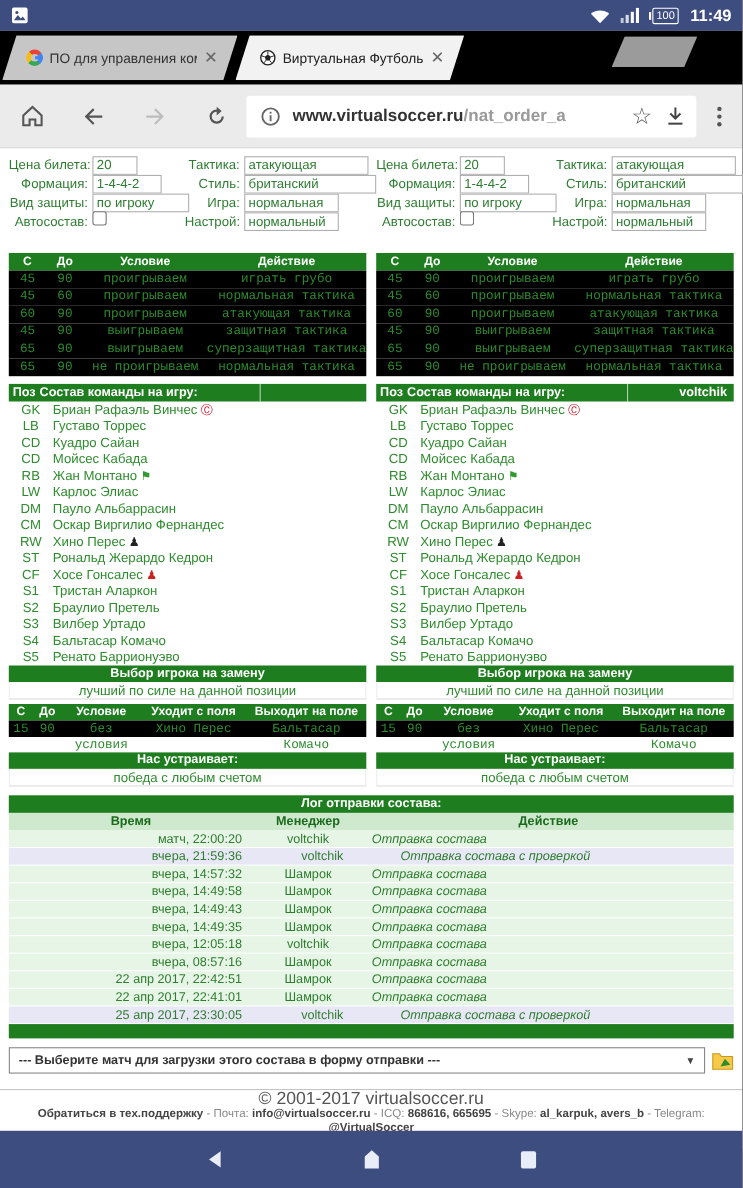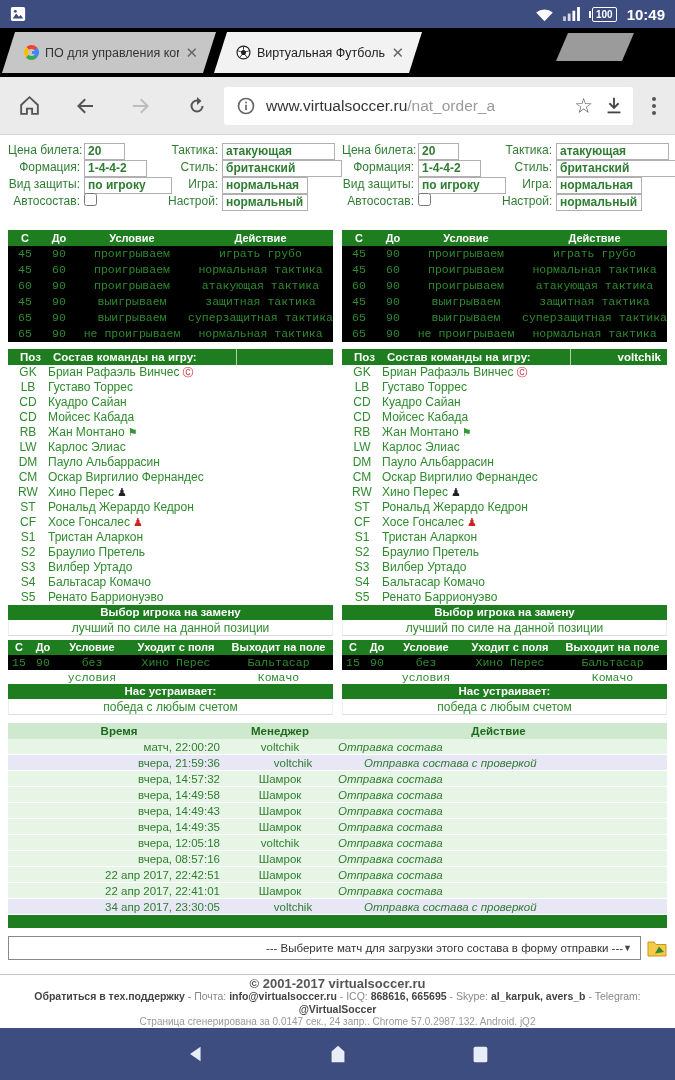--- a/index.html
+++ b/index.html
@@ -7,21 +7,21 @@
           font-family:"Liberation Sans","DejaVu Sans",sans-serif;}
 
   
   .status{position:absolute;left:0;top:0;width:675px;height:28px;background:#3e4d80;
           display:flex;align-items:center;padding:0 10px;box-sizing:border-box;}
   .status .spacer{flex:1}
   .status .sicon{display:flex;align-items:center;margin-left:9px}
   .batt{display:flex;align-items:center;margin-left:9px}
   .batt .nub{width:2px;height:7px;background:#fff;margin-right:1px}
   .batt .body{border:1px solid #fff;border-radius:2px;font-size:10px;color:#fff;
-              padding:0 3px;height:13px;line-height:13px;font-weight:bold}
+              padding:0 3px;height:13px;line-height:13px;font-weight:normal}
   .stime{color:#fff;font-size:15px;margin-left:10px;font-weight:bold}
 
   
   .tabbar{position:absolute;left:0;top:28px;width:675px;height:49px;background:#000;}
   .tab{position:absolute;top:4px;height:41px;display:flex;align-items:center;
        padding:0 10px 0 22px;box-sizing:border-box;
        clip-path:polygon(13px 0,100% 0,calc(100% - 13px) 100%,0 100%);}
   .tab1{left:2px;width:214px;background:#c6c6c6;}
   .tab2{left:214px;width:208px;background:#f2f2f2;}
   .tab-title{flex:1;font-size:12.5px;color:#333;white-space:nowrap;overflow:hidden;margin:0 6px;}
@@ -33,52 +33,52 @@
   .tabshape{position:absolute;left:556px;top:5px;width:78px;height:28px;background:#9b9b9b;
             clip-path:polygon(12px 0,100% 0,calc(100% - 12px) 100%,0 100%);}
 
   
   .toolbar{position:absolute;left:0;top:77px;width:675px;height:58px;background:#ebebeb;
            border-bottom:1px solid #d5d5d5;display:flex;align-items:center;box-sizing:border-box;
            padding:0 8px 0 16px;}
   .tbtn{width:26px;height:26px;display:flex;align-items:center;justify-content:center;margin-right:30px;}
   .urlpill{flex:1;height:38px;background:#fff;border-radius:3px;display:flex;align-items:center;
            padding:0 8px 0 12px;box-sizing:border-box;}
-  .urltext{flex:1;font-size:15.5px;color:#333;white-space:nowrap;overflow:hidden;margin-left:10px;}
+  .urltext{flex:1;font-size:15.5px;color:#333;white-space:nowrap;overflow:hidden;margin-left:10px;font-weight:bold;}
   .urltext .path{color:#9a9a9a;}
   .star{font-size:21px;color:#555;margin:0 10px 0 6px;font-family:"DejaVu Sans",sans-serif;}
   .menu-dots{width:26px;display:flex;flex-direction:column;align-items:center;gap:3px;margin-left:8px;}
   .menu-dots i{width:4px;height:4px;border-radius:50%;background:#555;}
 
   
   .content{position:absolute;left:0;top:135px;width:675px;background:#fff;}
   .panels-host{display:flex;gap:9px;padding:6px 8px 0;}
   .panel{width:325px;flex:0 0 325px;}
 
   
   .form-row{display:grid;grid-template-columns:76px 84px 54px 1fr;height:17px;align-items:center;}
   .fl{font-size:12px;color:#2f7d32;text-align:right;padding-right:4px;white-space:nowrap;}
   .fi{height:15px;border:1px solid #b0b0b0;font-family:inherit;font-size:12px;color:#2e7d32;
-      padding:0 3px;background:#fff;box-sizing:content-box;font-weight:bold;}
+      padding:0 3px;background:#fff;box-sizing:content-box;}
   .w33{width:33px}.w55{width:55px}.w80{width:80px}.w105{width:105px}.w115{width:112px}.w78{width:78px}
   .fchk{width:13px;height:13px;margin:0;}
 
   
   .thead{background:#1e7d1e;color:#fff;font-weight:bold;font-size:11px;height:16px;line-height:16px;}
   .trow{font-size:11.5px;color:#2e8b2e;height:16px;line-height:16px;background:#000000;font-family:Liberation Mono, monospace;}
   .grid-cond{display:grid;grid-template-columns:34px 34px 112px 1fr;text-align:center;}
   .grid-sub{display:grid;grid-template-columns:22px 26px 72px 96px 1fr;text-align:center;}
   .grid-sub.thead,.grid-sub.trow{height:15px;line-height:15px;}
   .cond-table{margin-top:21px;}
   .sub-table{margin-top:4px;}
 
   
   .roster{margin-top:7px;}
   .r-head{display:flex;background:#1e7d1e;color:#fff;font-weight:bold;font-size:11.5px;height:16px;line-height:16px;}
-  .r-head .r-pos{width:45px;text-align:center;}
+  .r-head .r-pos{width:28px;text-align:center;}
   .r-title{flex:1;}
   .r-mgr{width:90px;border-left:1px solid rgba(255,255,255,.65);text-align:right;padding-right:6px;font-weight:bold;}
   .r-row{display:flex;height:15px;line-height:15px;font-size:12px;color:#2e8b2e;}
   .r-row .r-pos{width:40px;text-align:center;flex:0 0 40px;}
   .r-name{flex:1;display:flex;align-items:center;gap:3px;white-space:nowrap;}
   .picon{font-family:"DejaVu Sans",sans-serif;font-size:11px;line-height:11px;}
   .picon-captain::before{content:"Ⓒ";color:#cc2233;}
   .picon-flag::before{content:"⚑";color:#339933;}
   .picon-runner-black::before{content:"♟";color:#222;}
   .picon-runner-red::before{content:"♟";color:#cc2222;}
@@ -100,28 +100,28 @@
            font-size:11.5px;color:#2f7d2f;background:#e7f5e7;border-bottom:1px solid #fff;box-sizing:border-box;}
   .log-row.hl{background:#e7e7f6;gap:13px;}
   .lr-time{text-align:right;padding-right:10px;}
   .lr-mgr{text-align:center;}
   .lr-act{text-align:left;padding-left:8px;font-style:italic;}
   .log-foot{height:13px;background:#1e7d1e;}
 
   
   .select-row{display:flex;align-items:center;margin:8px 8px 0;gap:6px;}
   .match-select{flex:1;height:24px;border:1px solid #888;background:#fff;display:flex;
-                align-items:center;justify-content:flex-end;font-size:11.5px;color:#333;
-                padding:0 8px;box-sizing:border-box;}
+                align-items:center;justify-content:space-between;font-size:11.5px;color:#333;
+                padding:0 8px;box-sizing:border-box;font-weight:bold;}
   .caret{font-size:9px;color:#444;}
 
   
   .footer{position:relative;margin-top:14px;border-top:1px solid #c5c5c5;padding-top:2px;
           text-align:center;}
-  .f-copy{font-size:13px;color:#555;font-weight:bold;line-height:13px;}
+  .f-copy{font-size:16px;color:#555;font-weight:normal;line-height:13px;}
   .f-support{font-size:10.5px;color:#888;line-height:13px;}
   .f-support .f-b{color:#444;font-weight:bold;}
   .f-gen{font-size:10px;color:#999;line-height:12px;}
   .chat{position:absolute;left:13px;top:966px;width:60px;height:60px;border-radius:50%;
         background:rgba(237,181,105,.96);color:#fff;font-weight:bold;font-size:13px;
         display:flex;justify-content:center;padding-top:10px;box-sizing:border-box;z-index:5;}
 
   
   .nav{position:absolute;left:0;top:1028px;width:675px;height:52px;background:#3e4d80;
        display:flex;align-items:center;justify-content:center;gap:112px;z-index:6;}
@@ -151,21 +151,21 @@
           <rect x="0" y="10" width="3" height="5" fill="#fff" opacity=".7"></rect>
           <rect x="5" y="7" width="3" height="8" fill="#fff" opacity=".8"></rect>
           <rect x="10" y="4" width="3" height="11" fill="#fff"></rect>
           <rect x="15" y="0" width="3" height="15" fill="#fff"></rect>
         </svg>
     </span>
     <span class="batt">
       <span class="nub"></span>
       <span class="body">100</span>
     </span>
-    <span class="stime">10:49</span>
+    <span class="stime">11:49</span>
   </div>
 
   <div class="tabbar">
     <div class="tab tab1">
       <span class="gicon"></span>
       <span class="tab-title">ПО для управления компан</span>
       <span class="tab-x">✕</span>
     </div>
     <div class="tab tab2">
       <svg width="15" height="15" viewBox="0 0 20 20">
@@ -680,20 +680,21 @@
         <span>Бальтасар Комачо</span>
       </div>
     </div>
 
     <div class="band mt14">Нас устраивает:</div>
     <div class="band-val">победа с любым счетом</div>
   </div>
 </div>
 
     <div class="log">
+      <div class="log-title">Лог отправки состава:</div>
       <div class="log-head">
         <span>Время</span>
         <span>Менеджер</span>
         <span>Действие</span>
       </div>
       <div>
 
           <div class="log-row">
             <span class="lr-time">матч, 22:00:20</span>
             <span class="lr-mgr">voltchik</span>
@@ -748,21 +749,21 @@
             <span class="lr-act">Отправка состава</span>
           </div>
 
           <div class="log-row">
             <span class="lr-time">22 апр 2017, 22:41:01</span>
             <span class="lr-mgr">Шамрок</span>
             <span class="lr-act">Отправка состава</span>
           </div>
 
           <div class="log-row hl">
-            <span class="lr-time">34 апр 2017, 23:30:05</span>
+            <span class="lr-time">25 апр 2017, 23:30:05</span>
             <span class="lr-mgr">voltchik</span>
             <span class="lr-act">Отправка состава с проверкой</span>
           </div>
         </div>
       <div class="log-foot"></div>
     </div>
 
     <div class="select-row">
       <div class="match-select">
         <span>--- Выберите матч для загрузки этого состава в форму отправки ---</span>

